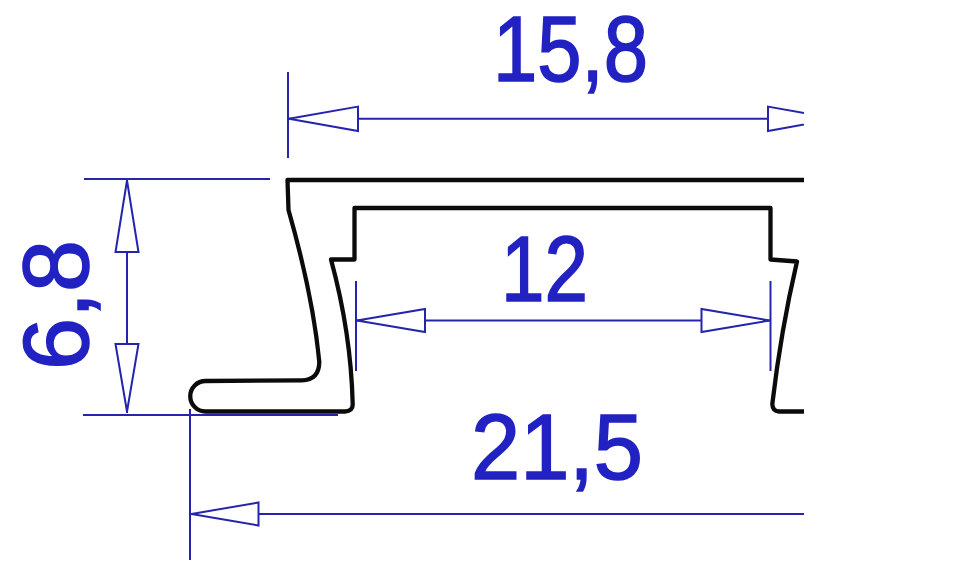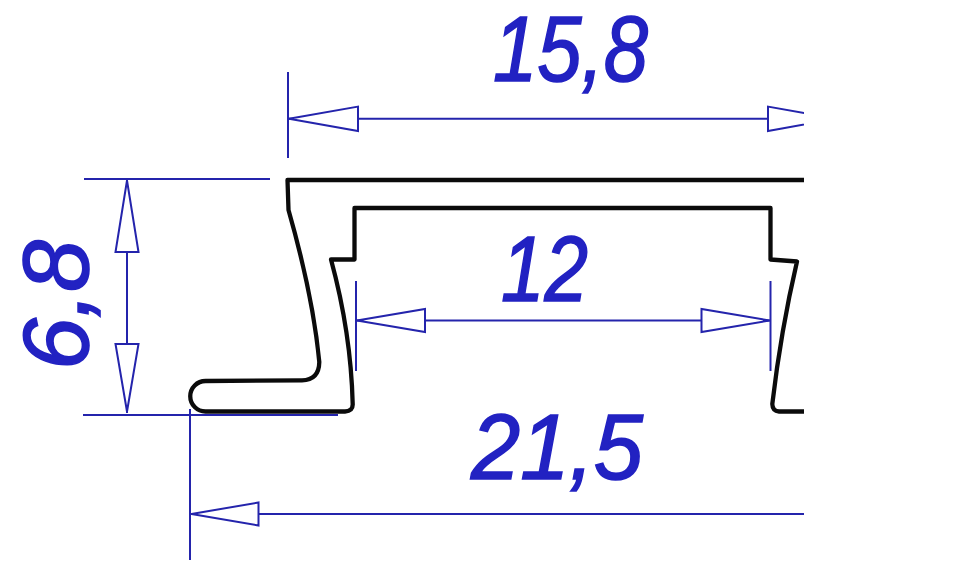--- a/index.html
+++ b/index.html
@@ -1,16 +1,16 @@
 <!DOCTYPE html>
 <html><head>
 <meta charset="utf-8">
 <style>
   html,body{margin:0;padding:0;background:#ffffff;}
-  .wrap{width:804px;height:573px;position:relative;overflow:hidden;background:#ffffff;font-style:italic;}
+  .wrap{width:804px;height:573px;position:relative;overflow:hidden;background:#ffffff;}
   text{font-family:"Liberation Sans",sans-serif;font-weight:normal;fill:#2222c2;stroke:#2222c2;stroke-width:1.6;}
 </style>
 </head>
 <body>
 <div class="wrap">
 <svg width="960" height="573" viewBox="0 0 960 573" xmlns="http://www.w3.org/2000/svg">
 
   <rect x="0" y="0" width="960" height="573" fill="#ffffff"></rect>
 
   <g stroke="#2424ac" stroke-width="2" fill="none">

